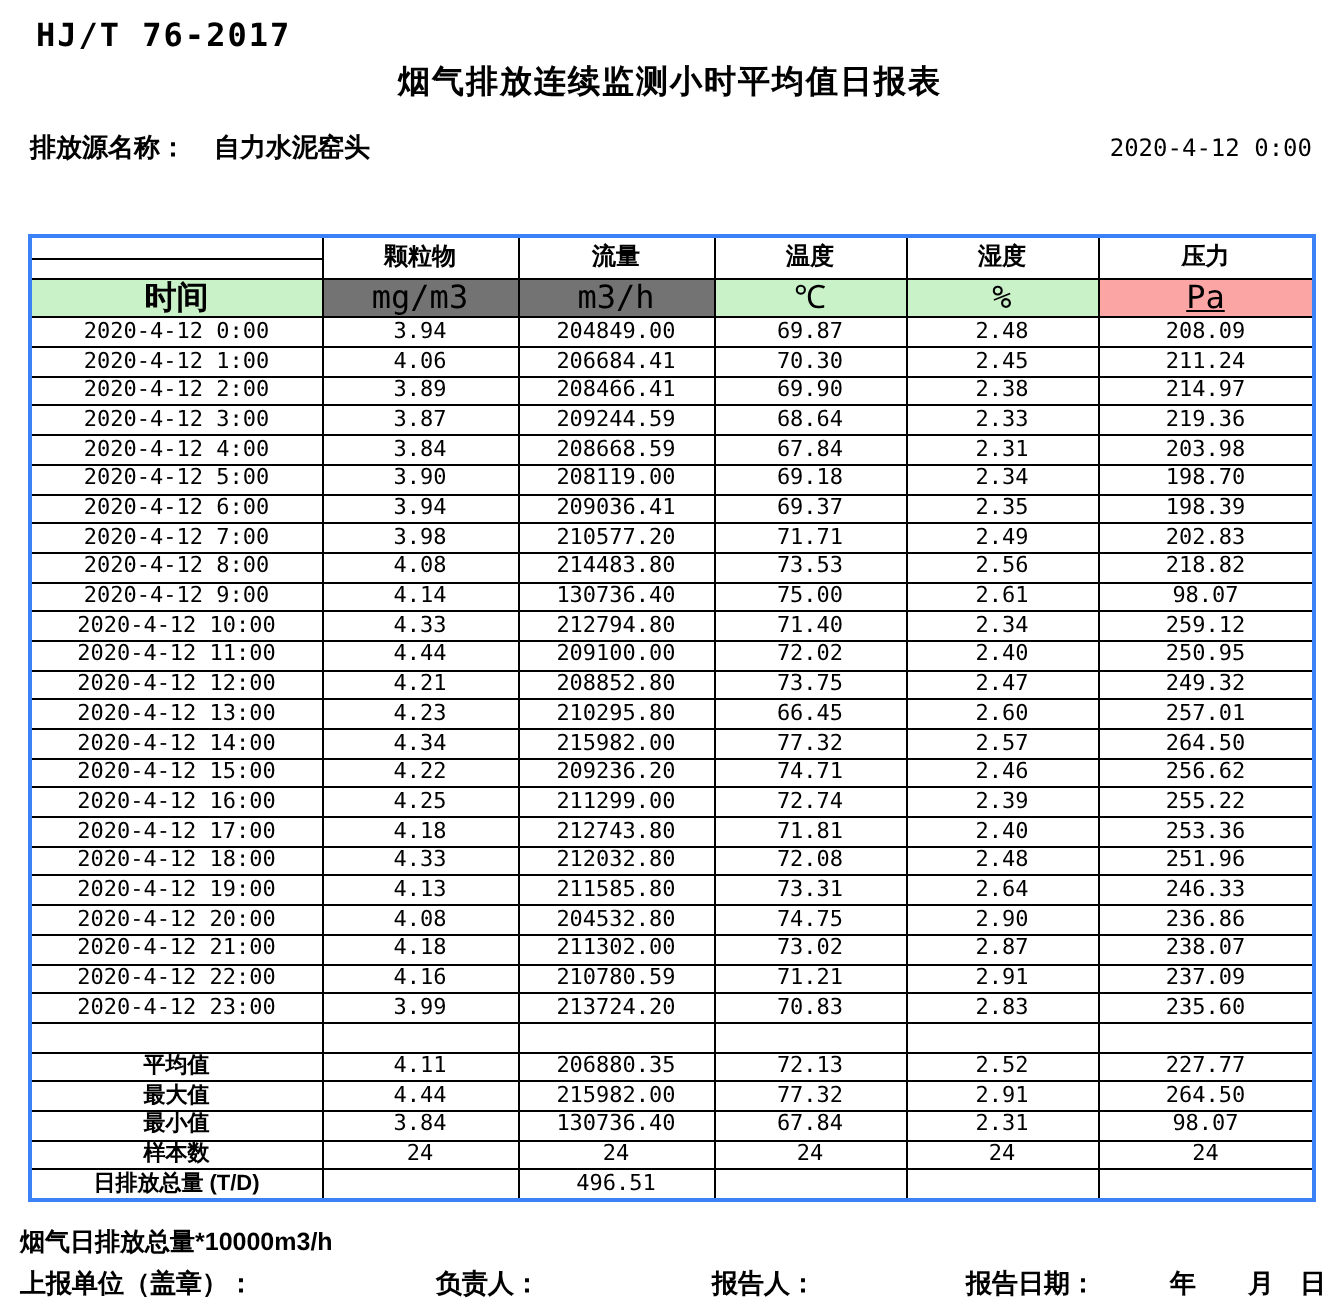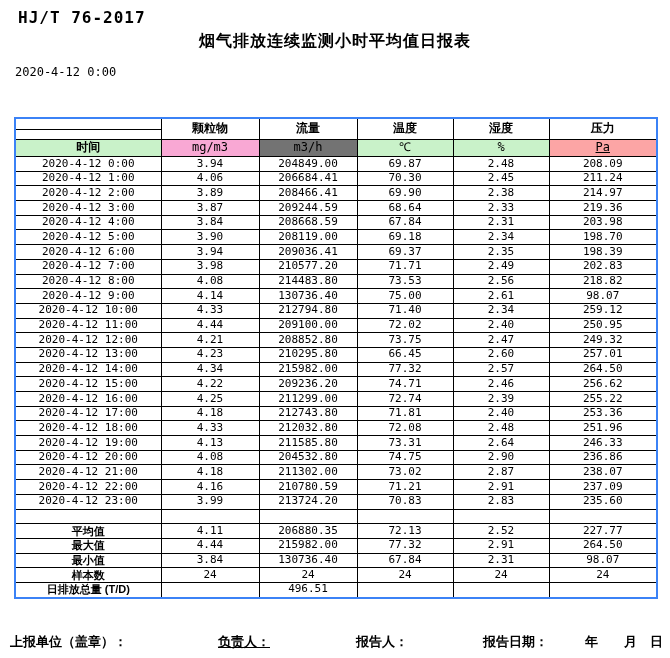--- a/index.html
+++ b/index.html
@@ -13,48 +13,51 @@
   .source-name { margin-left:14px; }
   .header-datetime { font-size:12px; font-family:"DejaVu Sans Mono", monospace; }
 
   table.report-table { position:absolute; top:117px; left:14px; width:642px; border-collapse:collapse; table-layout:fixed; border:2px solid #3b82f6; }
   .report-table th, .report-table td { border:1px solid #000; padding:0; margin:0; text-align:center; white-space:nowrap; overflow:hidden; line-height:1.15; }
   .col-w0 { width:146px; } .col-w1 { width:98px; } .col-w2 { width:98px; }
   .col-w3 { width:96px; } .col-w4 { width:96px; } .col-w5 { width:108px; }
   .hdr-empty-a td { height:10px; }
   .hdr-empty-b td { height:9px; }
   .col-head { font-size:12px; font-weight:bold; }
-  .unit-row td { height:16px; font-size:12px; font-family:"DejaVu Sans Mono", monospace; }
+  .unit-row td { height:16px; font-size:16px; font-family:"DejaVu Sans Mono", monospace; }
   .time-head { font-size:12px; font-weight:bold; font-family:"Liberation Sans", sans-serif; }
   .data-row td, .sep-row td, .sum-row td, .total-row td { height:13.7px; font-size:11px; }
   .mono { font-family:"DejaVu Sans Mono", monospace; }
   .label-cell { font-size:12px; font-weight:bold; font-family:"Liberation Sans", sans-serif; }
   .total-label { text-align:left; padding-left:6px; }
 
   .note { position:absolute; left:10px; top:613px; font-size:12.5px; font-weight:bold; }
   .sign-row { position:absolute; top:633px; left:0; width:552px; height:20px; font-size:13px; font-weight:bold; }
   .sign-row span { position:absolute; top:0; }
   .sign-unit { left:10px; }
-  .sign-resp { left:218px;text-decoration:underline; }
+  .sign-resp { left:218px; }
   .sign-reporter { left:356px; }
   .sign-date { left:483px;text-align:center; }
   .sign-year { left:585px; }
   .sign-month { left:624px; }
   .sign-day { left:650px; }
 </style>
 </head>
 <body>
 
 <div class="page">
 
   <div class="standard">HJ/T 76-2017</div>
 
   <div class="title">烟气排放连续监测小时平均值日报表</div>
 
   <div class="source-row">
+    <div>
+      <span class="source-label">排放源名称：</span><span class="source-name">自力水泥窑头</span>
+    </div>
     <div class="header-datetime">2020-4-12 0:00</div>
   </div>
 
   <table class="report-table">
     <colgroup>
       <col class="col-w0">
         <col class="col-w1">
         <col class="col-w2">
         <col class="col-w3">
         <col class="col-w4">
@@ -67,21 +70,21 @@
         <th rowspan="2" class="col-head">流量</th>
         <th rowspan="2" class="col-head">温度</th>
         <th rowspan="2" class="col-head">湿度</th>
         <th rowspan="2" class="col-head">压力</th>
       </tr>
       <tr class="hdr-empty-b">
         <td></td>
       </tr>
       <tr class="unit-row">
         <td class="time-head" style="background: rgb(201, 242, 201);">时间</td>
-        <td style="background: #f9a8d4;">mg/m3</td>
+        <td style="background: #737373;">mg/m3</td>
         <td style="background: #737373;">m3/h</td>
         <td style="background: rgb(201, 242, 201);">℃</td>
         <td style="background: rgb(201, 242, 201);">%</td>
         <td style="background: #fca5a5; text-decoration: underline;">Pa</td>
       </tr>
     </thead>
     <tbody>
         <tr class="data-row">
           <td class="mono">2020-4-12 0:00</td>
           <td class="mono">3.94</td>
@@ -318,20 +321,21 @@
           <td class="label-cell total-label">日排放总量 (T/D)</td>
           <td class="mono"></td>
           <td class="mono">496.51</td>
           <td class="mono"></td>
           <td class="mono"></td>
           <td class="mono"></td>
         </tr>
       </tbody>
   </table>
 
+  <div class="note">烟气日排放总量*10000m3/h</div>
 
   <div class="sign-row">
     <span class="sign-unit">上报单位（盖章）：</span>
     <span class="sign-resp">负责人：</span>
     <span class="sign-reporter">报告人：</span>
     <span class="sign-date">报告日期：</span>
     <span class="sign-year">年</span>
     <span class="sign-month">月</span>
     <span class="sign-day">日</span>
   </div>

